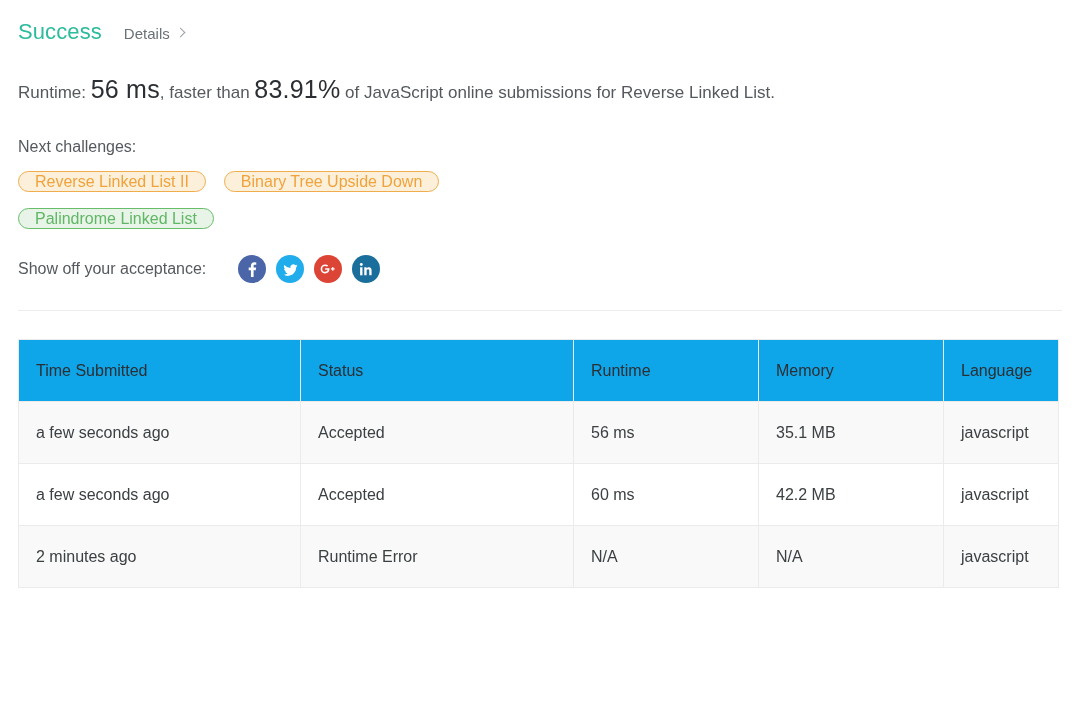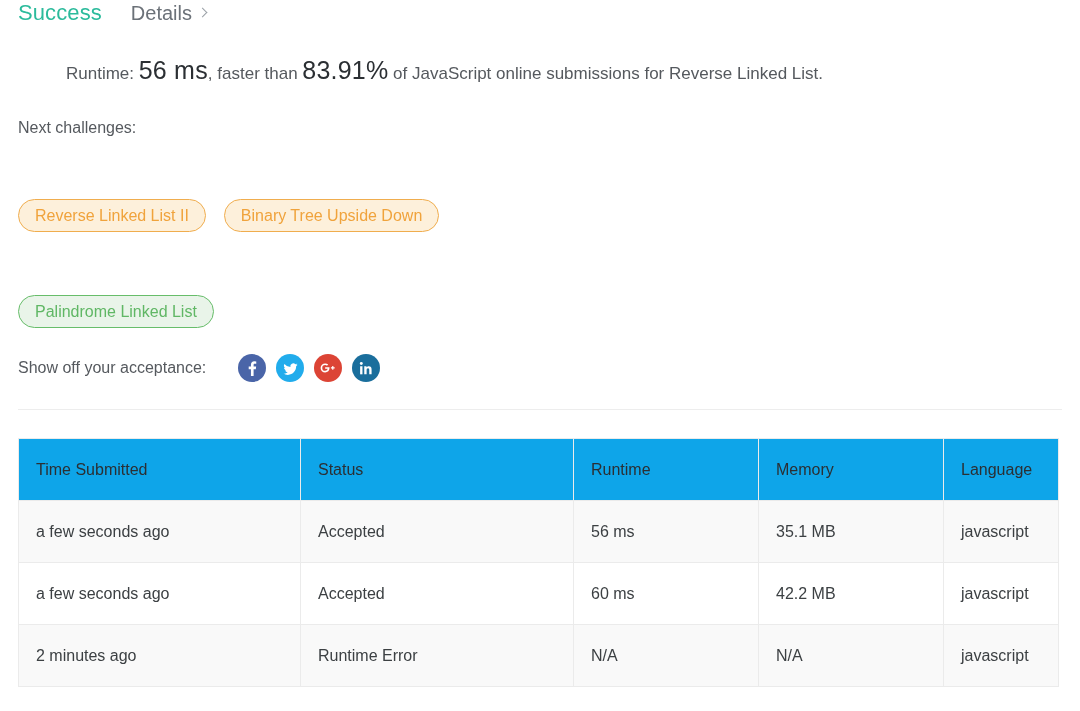--- a/index.html
+++ b/index.html
@@ -20,33 +20,34 @@
     height: 711px;
     box-sizing: border-box;
     padding: 0 18px;
     overflow: hidden;
   }
 
   
   .header-row {
     display: flex;
     align-items: baseline;
-    gap: 29px;
+    gap: 22px;
+    padding-top: 19px;
   }
   .status-title {
     font-size: 22px;
     color: #2cbb9c;
     font-weight: 400;
     letter-spacing: .1px;
   }
   .details-link {
     display: inline-flex;
     align-items: center;
     gap: 7px;
-    font-size: 20px;
+    font-size: 15px;
     color: #6b7178;
     text-decoration: none;
     cursor: pointer;
   }
   .chev {
     display: inline-block;
     width: 6px;
     height: 6px;
     border-right: 1.6px solid #9aa0a6;
     border-top: 1.6px solid #9aa0a6;
@@ -54,21 +55,20 @@
     position: relative;
     top: -1px;
   }
 
   
   .stat-line {
     font-size: 17px;
     color: #55595e;
     line-height: 1;
     white-space: nowrap;
-    margin-left: 48px;
   }
   .stat-line.runtime { margin-top: 32px; }
   .stat-line.memory  { margin-top: 35px; }
   .big {
     font-size: 25px;
     color: #2b2f33;
     letter-spacing: .2px;
   }
 
   
@@ -81,28 +81,27 @@
     margin-top: 15px;
     display: flex;
     flex-wrap: wrap;
     gap: 16px 18px;
     max-width: 520px;
   }
   .tag {
     display: inline-flex;
     align-items: center;
     justify-content: center;
-    height: 33px;
+    height: 21px;
     padding: 0 16px;
     border-radius: 17px;
     font-size: 16px;
     box-sizing: border-box;
     cursor: pointer;
     white-space: nowrap;
-    margin-top: 47px;
   }
   .tag.orange {
     border: 1.5px solid #f0ad4e;
     background: #fdf0db;
     color: #f0a33c;
   }
   .tag.green {
     border: 1.5px solid #67bd6a;
     background: #e9f4e9;
     color: #60b765;

